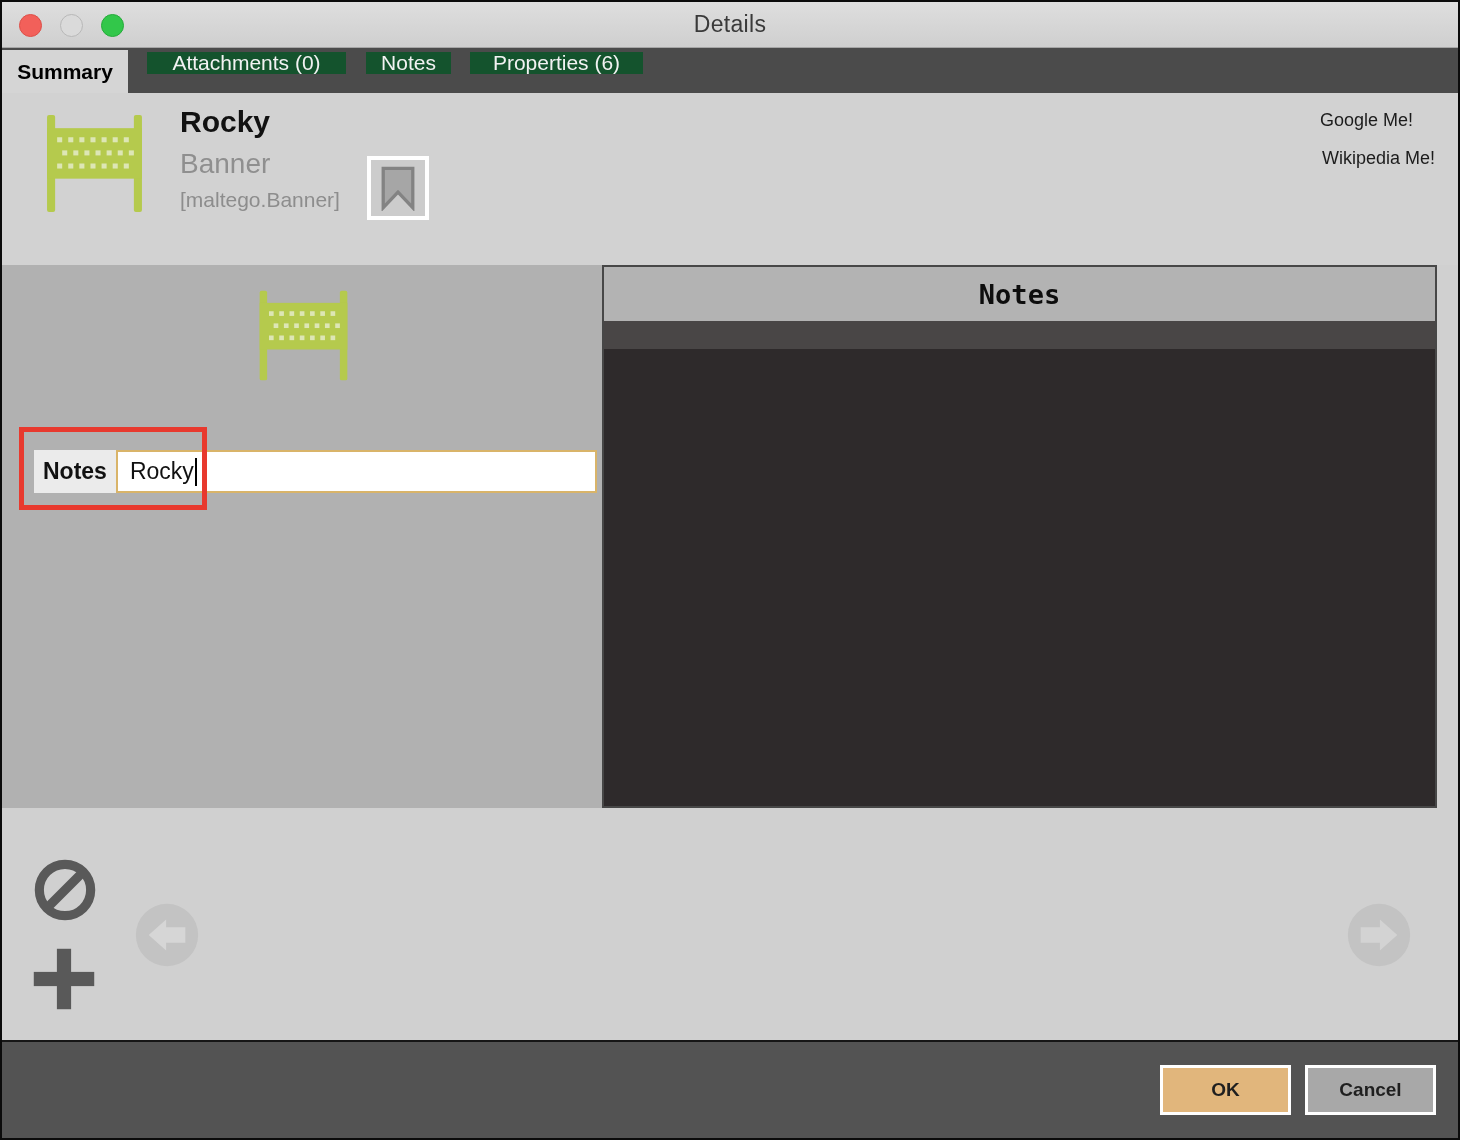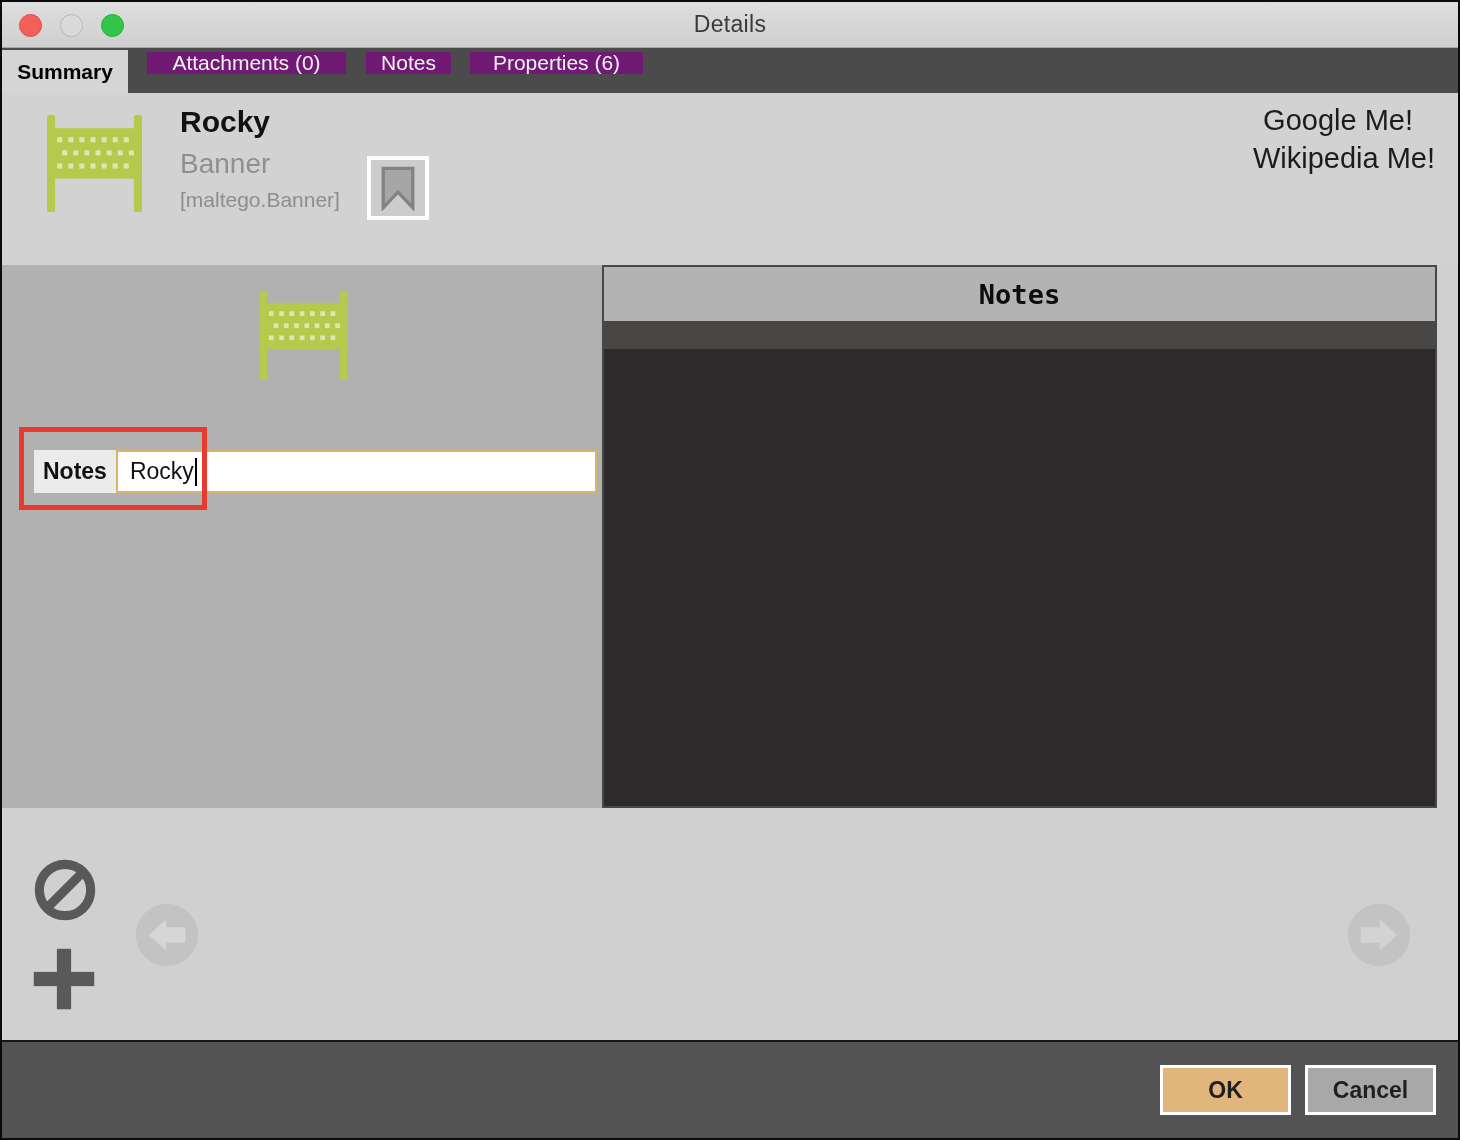--- a/index.html
+++ b/index.html
@@ -35,21 +35,21 @@
     height: 45px; flex: 0 0 45px;
     background: #4b4b4b;
     display: flex; align-items: stretch;
   }
   .tab {
     display: flex; align-items: center; justify-content: center;
     font-size: 21px;
     cursor: default;
   }
   .tab.inactive {
-    background: #701a75; color: #f2f2f2;
+    background: #14532d; color: #f2f2f2;
     margin-top: 4px; margin-bottom: 19px;
   }
   .tab.active {
     background: #d5d5d5; color: #000; font-weight: bold;
     margin-top: 2px;
   }
   .tab-summary    { width: 126px; }
   .tab-attach     { width: 199px; margin-left: 19px; }
   .tab-notes      { width: 85px;  margin-left: 20px; }
   .tab-properties { width: 173px; margin-left: 19px; }
@@ -68,21 +68,21 @@
   .bookmark-btn {
     position: absolute; left: 365px; top: 63px;
     width: 62px; height: 64px;
     background: #cccccc; border: 4px solid #ffffff;
     display: flex; align-items: center; justify-content: center;
   }
   .header-links {
     position: absolute; right: 23px; top: 14px;
     display: flex; flex-direction: column; align-items: flex-end;
   }
-  .hlink { font-size: 29px; color: #1c1c1c; line-height: 26px; cursor: pointer; }
+  .hlink { font-size: 18px; color: #1c1c1c; line-height: 26px; cursor: pointer; }
   .hlink.first { margin-right: 22px; margin-bottom: 12px; }
 
   
   .main { flex: 0 0 543px; height: 543px; background: #d0d0d0; display: flex; }
   .left-panel {
     width: 600px; flex: 0 0 600px;
     background: #b1b1b1; position: relative;
   }
   .entity-icon-sm { position: absolute; left: 253px; top: 23px; width: 97px; height: 95px; }
 
@@ -151,21 +151,21 @@
   .footer {
     flex: 1;
     background: #535353;
     border-top: 2px solid #161616;
     display: flex; align-items: center; justify-content: flex-end;
     gap: 14px; padding-right: 22px;
   }
   .btn {
     width: 131px; height: 50px;
     border: 3px solid #ffffff;
-    font-size: 23px; font-weight: bold; color: #1f1f1f;
+    font-size: 19px; font-weight: bold; color: #1f1f1f;
     font-family: "Liberation Sans", sans-serif;
     cursor: pointer;
   }
   .btn-ok { background: #e1b67c; }
   .btn-cancel { background: #a8a8a8; }
 </style>
 </head>
 <body>
 
 <svg width="0" height="0" style="position:absolute">

